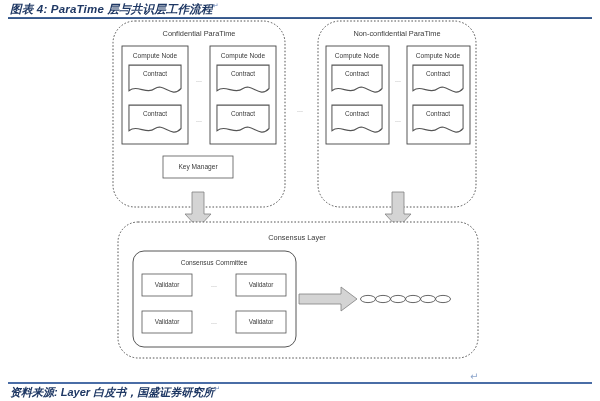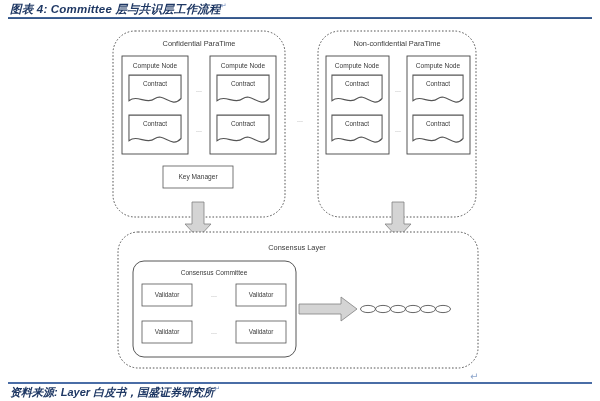--- a/index.html
+++ b/index.html
@@ -34,21 +34,21 @@
     font-size:11px;font-weight:bold;font-style:italic;
     color:#1f3864;white-space:nowrap;
   }
   #fig-source .mark{font-size:7px;font-style:normal;font-weight:normal;color:#6a86b8;vertical-align:super;}
   #pilcrow{
     position:absolute;left:470px;top:371px;
     font-size:10px;color:#8ea6cc;
   }
   
   #canvas{
-    position:absolute;left:0;top:16px;width:600px;height:358px;
+    position:absolute;left:0;top:6px;width:600px;height:358px;
   }
   svg{display:block;}
   .lbl{
     font-family:"Liberation Sans","DejaVu Sans",sans-serif;
     fill:#3a3a3a;
     text-anchor:middle;
     dominant-baseline:middle;
   }
   .lbl-group{font-size:7.4px;}
   .lbl-node{font-size:6.6px;}
@@ -58,21 +58,21 @@
   .solidbox{fill:#ffffff;stroke:#444;stroke-width:.9;}
   .innerbox{fill:#ffffff;stroke:#555;stroke-width:.8;}
   .arrowgray{fill:#d4d4d4;stroke:#808080;stroke-width:.8;}
   .chainlink{fill:#ffffff;stroke:#555;stroke-width:.9;}
 </style>
 </head>
 <body>
 
 <div id="header">
   <div id="fig-title">
-    <span>图表 4: Committee 层与共识层工作流程</span><span class="mark">↵</span>
+    <span>图表 4: ParaTime 层与共识层工作流程</span><span class="mark">↵</span>
   </div>
   <div id="title-rule"></div>
 </div>
 
 <div id="canvas">
 <svg width="600" height="358" viewBox="0 0 600 358" xmlns="http://www.w3.org/2000/svg">
 
   <defs>
 
     <symbol id="doc-shape" viewBox="0 0 56 30" preserveAspectRatio="none">

